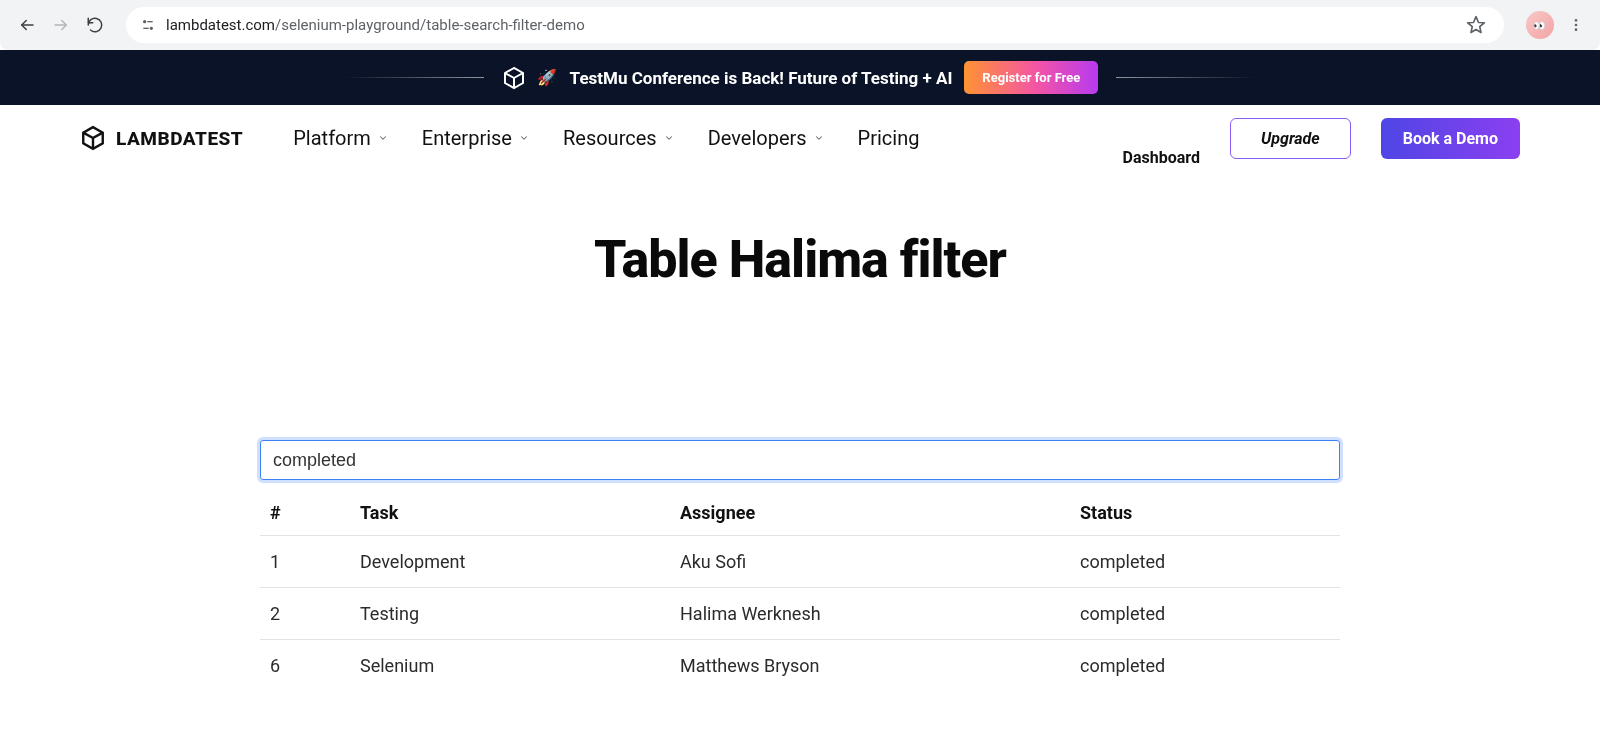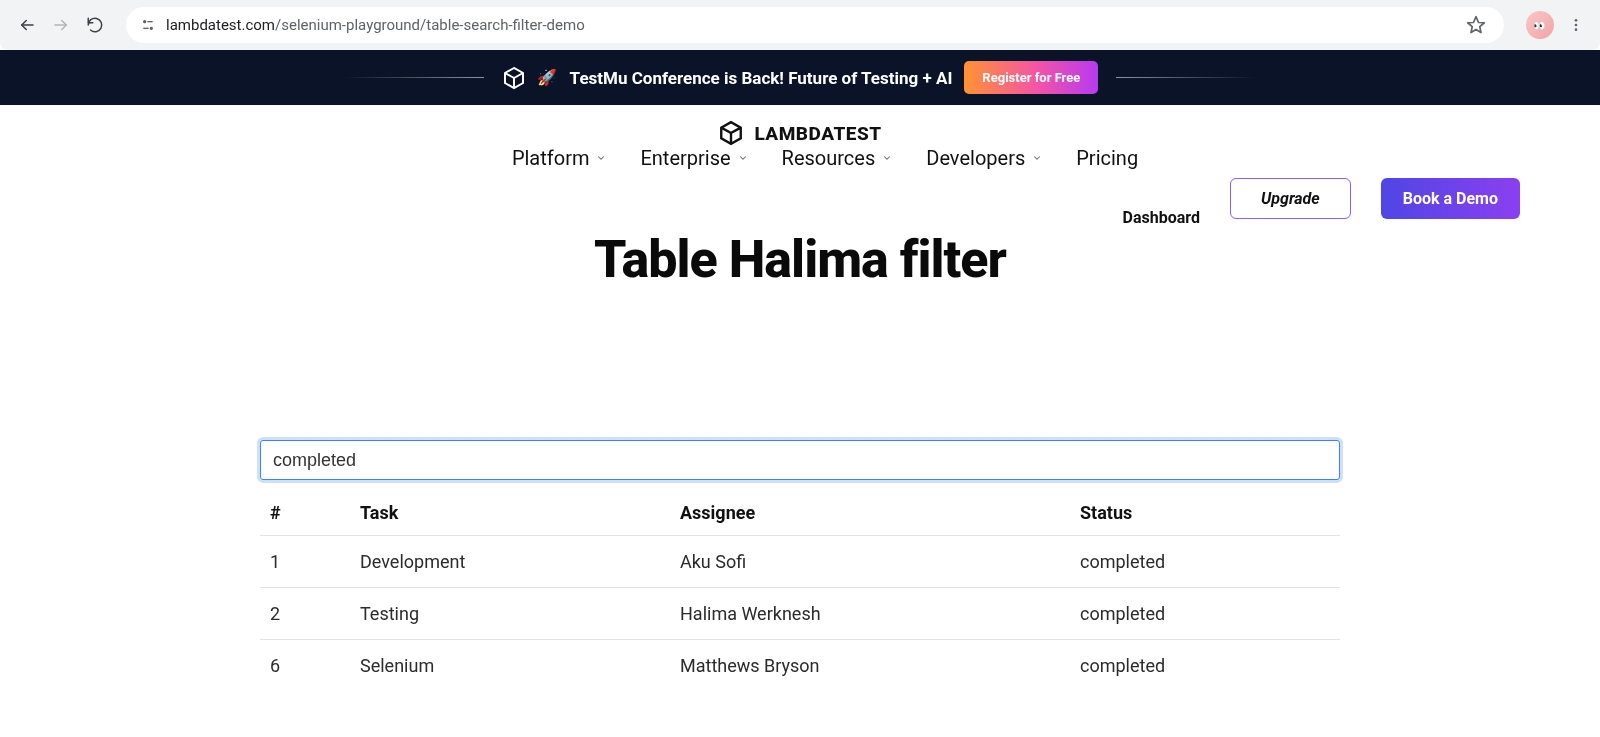--- a/index.html
+++ b/index.html
@@ -21,21 +21,21 @@
   
   .conf-banner { height: 55px; background: #0a1327; display: flex; align-items: center; justify-content: center; gap: 18px; color: #fff; position: relative; }
   .banner-line { flex: 0 0 140px; height: 1px; background: linear-gradient(to right, rgba(255,255,255,0), rgba(255,255,255,0.55)); }
   .banner-line.right { background: linear-gradient(to left, rgba(255,255,255,0), rgba(255,255,255,0.55)); }
   .banner-center { display: flex; align-items: center; gap: 12px; }
   .banner-logo { width: 24px; height: 24px; }
   .banner-text { font-size: 17px; font-weight: 700; white-space: nowrap; }
   .banner-cta { padding: 9px 18px; border-radius: 5px; font-weight: 700; font-size: 13px; color: #fff; background: linear-gradient(90deg, #ff9333 0%, #f354a7 55%, #b63af0 100%); cursor: pointer; }
 
   
-  .main-nav { height: 66px; display: flex; align-items: center; padding: 15px 80px; flex-direction: column; }
+  .main-nav { height: 66px; display: flex; align-items: center; padding: 4px 80px; }
   .logo-group { display: flex; align-items: center; gap: 10px; font-weight: 800; letter-spacing: 0.5px; font-size: 19px; color: #111; }
   .logo-mark { width: 26px; height: 26px; }
   .nav-links { display: flex; gap: 34px; margin-left: 50px; }
   .nav-link { display: flex; align-items: center; gap: 7px; font-size: 20px; color: #111; cursor: pointer; }
   .chev { width: 10px; height: 10px; }
   .nav-right { margin-left: auto; display: flex; align-items: center; gap: 30px; }
   .dashboard-link { font-size: 16px; font-weight: 700; color: #111; cursor: pointer; margin-top: 38px; }
   .upgrade-btn { padding: 10px 30px; border: 1.5px solid #8b5cf6; border-radius: 6px; font-size: 16px; font-weight: 700; color: #111; cursor: pointer; font-style: italic; }
   .demo-btn { padding: 11px 22px; border-radius: 6px; font-size: 16px; font-weight: 700; color: #fff; background: linear-gradient(90deg, #4f46e5, #8b3ff0); cursor: pointer; }
 

